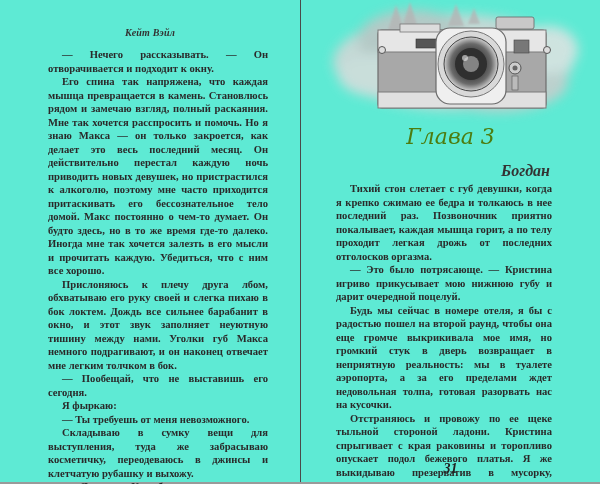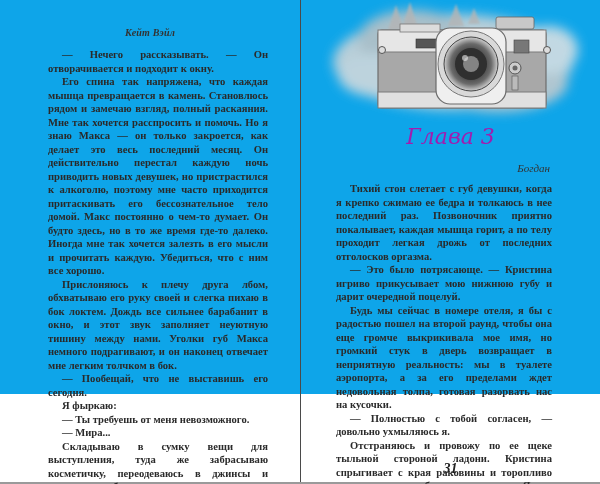--- a/index.html
+++ b/index.html
@@ -1,51 +1,50 @@
 <!DOCTYPE html>
 <html><head>
 <meta charset="utf-8">
 <style>
   html, body { margin:0; padding:0; }
   body { width:600px; height:484px; background:#ffffff; overflow:hidden; position:relative;
          font-family:"Liberation Serif","DejaVu Serif",serif; color:#2a2a2a; }
   .spread { position:absolute; left:0; top:0; width:600px; height:482px; border-bottom:2px solid #9a9a9a; }
-  .page { position:absolute; top:0; height:394px; background:#0ea5e9; }
+  .page { position:absolute; top:0; height:482px; background:#5eead4; }
   .page-left { left:0; width:300px; }
   .page-right { left:301px; width:299px; }
   .gutter { position:absolute; left:300px; top:0; width:1px; height:482px; background:#4a4a4a; }
   .running-head { position:absolute; left:0; width:300px; top:27px; text-align:center;
                   font-style:italic; font-weight:bold; font-size:10px; color:#333; letter-spacing:0.2px; }
   .text-block { position:absolute; font-size:10.6px; line-height:13.5px; text-align:justify; }
   .left-text { left:48px; top:48px; width:220px; }
   .right-text { left:336px; top:182px; width:216px; }
   .text-block p { margin:0; text-indent:14px; hyphens:auto;font-weight:bold; }
   .text-block p.last-justify { text-align-last:justify; }
   .illus { position:absolute; left:318px; top:0; width:270px; height:128px; }
   .chapter-title { position:absolute; left:301px; width:299px; top:124px; text-align:center;
-                   font-style:italic; font-size:22px; color:#a21caf; font-family:"DejaVu Serif",serif; }
-  .pov { position:absolute; right:50px; top:162px; font-style:italic; font-weight:normal; font-size:11px; color:#333; }
+                   font-style:italic; font-size:22px; color:#4d7c0f; font-family:"DejaVu Serif",serif; }
+  .pov { position:absolute; right:50px; top:162px; font-style:italic; font-weight:bold; font-size:16px; color:#333; }
   .folio { position:absolute; left:301px; width:299px; top:461px; text-align:center;
            font-style:italic; font-weight:bold; font-size:14px; color:#222; }
 </style>
 </head>
 <body>
 
 <div class="spread">
 
   <div class="page page-left">
     <div class="running-head">Кейт Вэйл</div>
     <div class="text-block left-text">
       <p>— Нечего рассказывать. — Он отворачивается и подходит к окну.</p>
       <p>Его спина так напряжена, что каждая мышца превращается в камень. Становлюсь рядом и замечаю взгляд, полный раскаяния. Мне так хочется расспросить и помочь. Но я знаю Макса — он только закроется, как делает это весь последний месяц. Он действительно перестал каждую ночь приводить новых девушек, но пристрастился к алкоголю, поэтому мне часто приходится притаскивать его бессознательное тело домой. Макс постоянно о чем-то думает. Он будто здесь, но в то же время где-то далеко. Иногда мне так хочется залезть в его мысли и прочитать каждую. Убедиться, что с ним все хорошо.</p>
       <p>Прислоняюсь к плечу друга лбом, обхватываю его руку своей и слегка пихаю в бок локтем. Дождь все сильнее барабанит в окно, и этот звук заполняет неуютную тишину между нами. Уголки губ Макса немного подрагивают, и он наконец отвечает мне легким толчком в бок.</p>
       <p>— Пообещай, что не выставишь его сегодня.</p>
       <p>Я фыркаю:</p>
       <p>— Ты требуешь от меня невозможного.</p>
-      <p>— Мира...</p>
       <p>Складываю в сумку вещи для выступления, туда же забрасываю косметичку, переодеваюсь в джинсы и клетчатую рубашку и выхожу.</p>
       <p>— Я ушла. Как будешь подъезжать к клубу, набери, — кричу я. — И захвати буклеты с гостиницами.</p>
 
     </div>
   </div>
 
   <div class="gutter"></div>
 
   <div class="page page-right"></div>
 
@@ -105,18 +104,17 @@
     <rect x="194" y="76" width="6" height="14" fill="#bbb" stroke="#555" stroke-width="0.6"></rect>
   </svg>
 
   <div class="chapter-title">Глава 3</div>
   <div class="pov">Богдан</div>
 
   <div class="text-block right-text">
     <p>Тихий стон слетает с губ девушки, когда я крепко сжимаю ее бедра и толкаюсь в нее последний раз. Позвоночник приятно покалывает, каждая мышца горит, а по телу проходит легкая дрожь от последних отголосков оргазма.</p>
     <p>— Это было потрясающе. — Кристина игриво прикусывает мою нижнюю губу и дарит очередной поцелуй.</p>
     <p>Будь мы сейчас в номере отеля, я бы с радостью пошел на второй раунд, чтобы она еще громче выкрикивала мое имя, но громкий стук в дверь возвращает в неприятную реальность: мы в туалете аэропорта, а за его пределами ждет недовольная толпа, готовая разорвать нас на кусочки.</p>
-    <p>— Полностью с тобой согласен, — довольно ухмыляюсь я.</p>
     <p class="last-justify">Отстраняюсь и провожу по ее щеке тыльной стороной ладони. Кристина спрыгивает с края раковины и торопливо опускает подол бежевого платья. Я же выкидываю презерватив в мусорку, застегиваю джинсы и несколько верхних пуговиц на рубашке. Поправляю волосы, которые Кристина в порыве страсти растрепала. Она приводит в порядок свою прическу перед зеркалом, заправляет несколько рыжих прядей за ухо и,</p>
   </div>
 
   <div class="folio">31</div>
 </div>
 
 </body></html>

